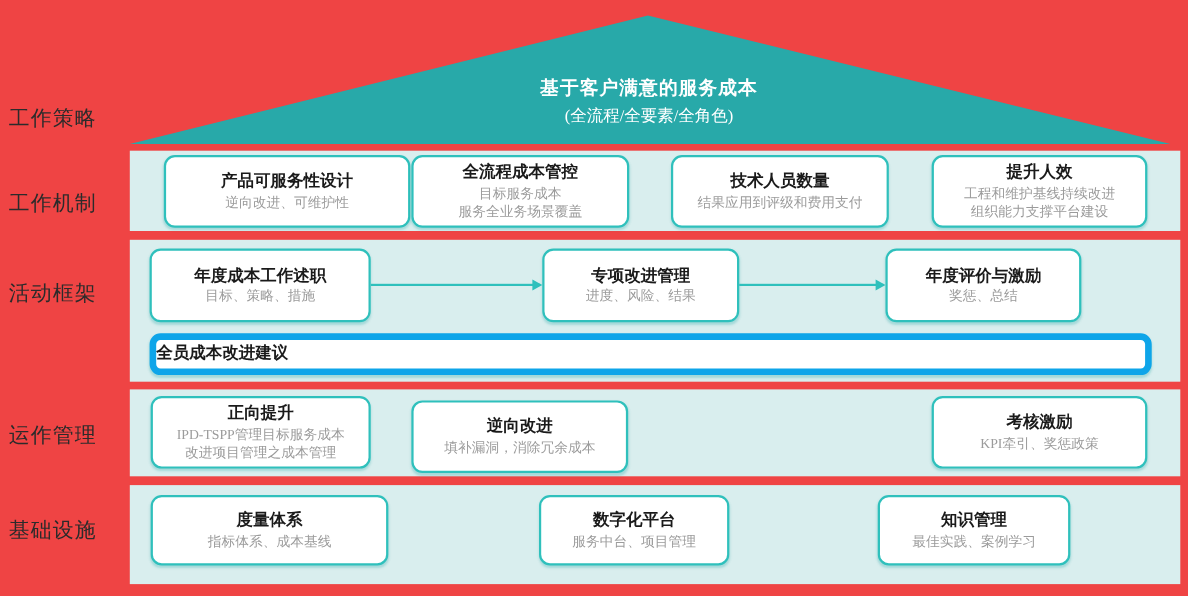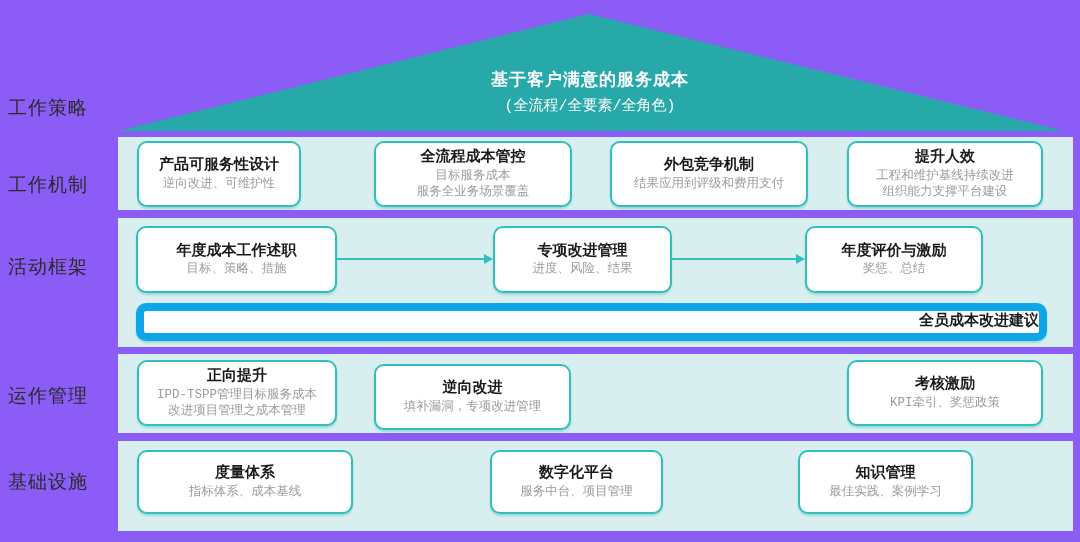--- a/index.html
+++ b/index.html
@@ -1,19 +1,19 @@
 <!DOCTYPE html>
 <html><head>
 <meta charset="utf-8">
 <style>
   html,body { margin:0; padding:0; background:#ffffff; }
   .canvas {
     position:relative; width:1080px; height:542px;
-    background:#8b5cf6; overflow:hidden;
-    font-family:Liberation Mono, monospace;
+    background:#ef4444; overflow:hidden;
+    font-family:Liberation Serif, serif;
   }
   .roof-svg { position:absolute; left:0; top:0; }
   .roof-text {
     position:absolute; left:420px; top:68px; width:340px;
     text-align:center; color:#ffffff;
   }
   .roof-title { font-size:17px; font-weight:bold; letter-spacing:1px; }
   .roof-subtitle { font-size:15px; margin-top:5px; }
   .side-label {
     position:absolute; left:8px; width:105px;
@@ -24,22 +24,22 @@
     position:absolute; background:#ffffff;
     border:2px solid #2fc0bc; border-radius:10px;
     display:flex; flex-direction:column; align-items:center; justify-content:center;
     text-align:center; box-sizing:border-box;
     box-shadow:0 2px 2px rgba(40,169,169,0.30);
   }
   .box-title { font-size:15px; font-weight:bold; color:#1a1a1a; line-height:1.3; white-space:nowrap; }
   .box-line { font-size:12.5px; color:#9b9b9b; line-height:1.3; white-space:nowrap; }
   .wide-box {
     position:absolute; background:#ffffff;
-    border:8px solid #0ea5e9; border-radius:10px;
-    display:flex; align-items:center; justify-content:flex-end;
+    border:6px solid #0ea5e9; border-radius:10px;
+    display:flex; align-items:center; justify-content:flex-start;
     box-sizing:border-box; box-shadow:0 2px 2px rgba(40,169,169,0.30);
   }
   .arrow { position:absolute; height:2px; background:#2fc0bc; }
   .arrow::after {
     content:""; position:absolute; right:-2px; top:-4px;
     border-left:9px solid #2fc0bc;
     border-top:5px solid transparent; border-bottom:5px solid transparent;
   }
 </style>
 </head>
@@ -55,31 +55,31 @@
     <div class="roof-subtitle">(全流程/全要素/全角色)</div>
   </div>
 
   <div class="side-label" style="top:95px">工作策略</div>
   <div class="side-label" style="top:172px">工作机制</div>
   <div class="side-label" style="top:254px">活动框架</div>
   <div class="side-label" style="top:383px">运作管理</div>
   <div class="side-label" style="top:469px">基础设施</div>
 
   <div class="band" style="top:137px; height:73px"></div>
-  <div class="box" style="left:137px; top:141px; width:164px; height:66px">
+  <div class="box" style="left:149px; top:141px; width:224px; height:66px">
     <div class="box-title">产品可服务性设计</div>
     <div class="box-line">逆向改进、可维护性</div>
   </div>
   <div class="box" style="left:374px; top:141px; width:198px; height:66px">
     <div class="box-title">全流程成本管控</div>
     <div class="box-line">目标服务成本</div>
     <div class="box-line">服务全业务场景覆盖</div>
   </div>
   <div class="box" style="left:610px; top:141px; width:198px; height:66px">
-    <div class="box-title">外包竞争机制</div>
+    <div class="box-title">技术人员数量</div>
     <div class="box-line">结果应用到评级和费用支付</div>
   </div>
   <div class="box" style="left:847px; top:141px; width:196px; height:66px">
     <div class="box-title">提升人效</div>
     <div class="box-line">工程和维护基线持续改进</div>
     <div class="box-line">组织能力支撑平台建设</div>
   </div>
 
   <div class="band" style="top:218px; height:129px"></div>
   <div class="box" style="left:136px; top:226px; width:201px; height:67px">
@@ -101,21 +101,21 @@
   </div>
 
   <div class="band" style="top:354px; height:79px"></div>
   <div class="box" style="left:137px; top:360px; width:200px; height:66px">
     <div class="box-title">正向提升</div>
     <div class="box-line">IPD-TSPP管理目标服务成本</div>
     <div class="box-line">改进项目管理之成本管理</div>
   </div>
   <div class="box" style="left:374px; top:364px; width:197px; height:66px">
     <div class="box-title">逆向改进</div>
-    <div class="box-line">填补漏洞，专项改进管理</div>
+    <div class="box-line">填补漏洞，消除冗余成本</div>
   </div>
   <div class="box" style="left:847px; top:360px; width:196px; height:66px">
     <div class="box-title">考核激励</div>
     <div class="box-line">KPI牵引、奖惩政策</div>
   </div>
 
   <div class="band" style="top:441px; height:90px"></div>
   <div class="box" style="left:137px; top:450px; width:216px; height:64px">
     <div class="box-title">度量体系</div>
     <div class="box-line">指标体系、成本基线</div>

